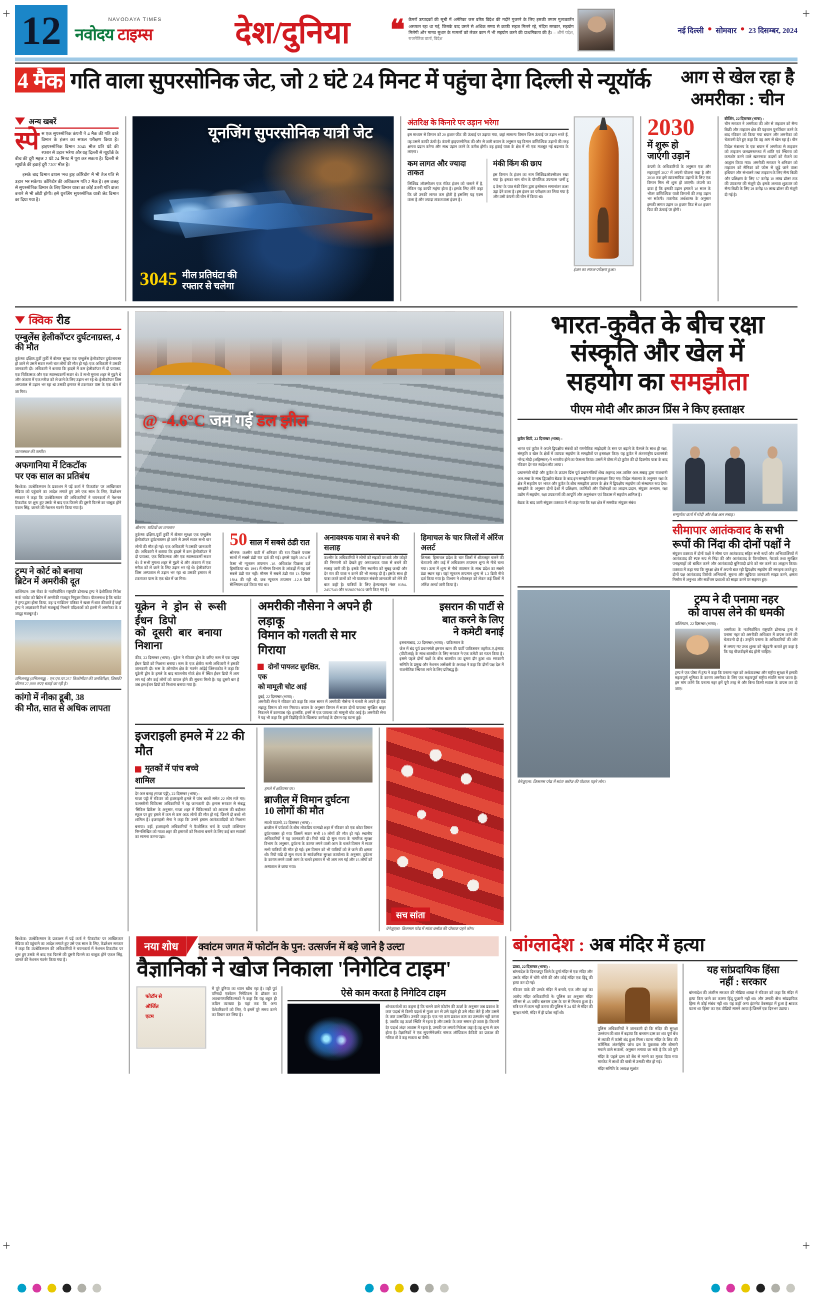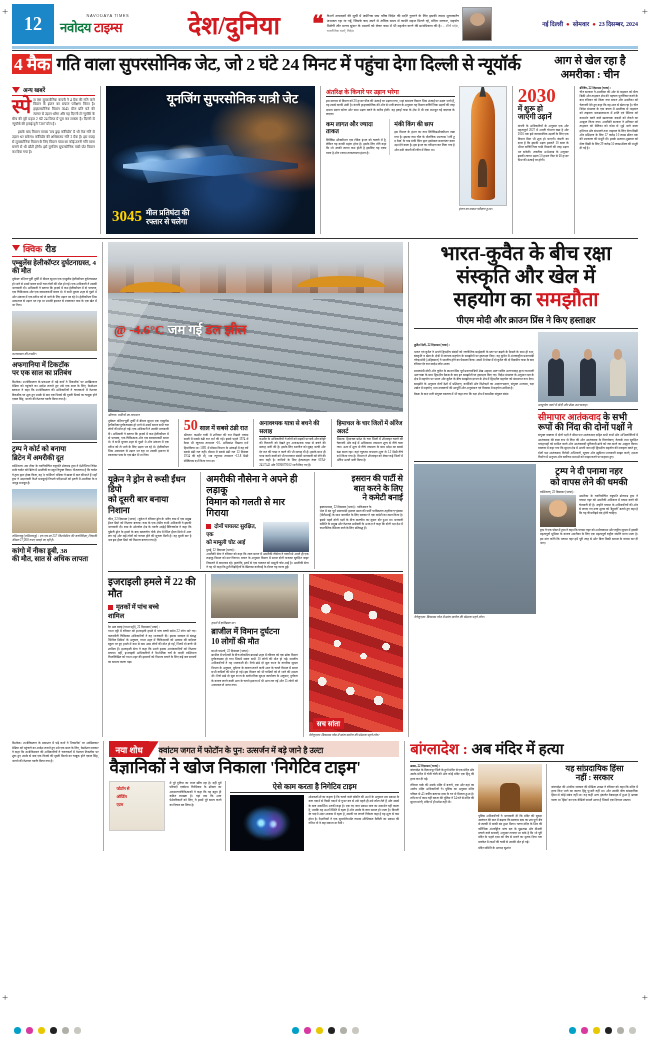--- a/index.html
+++ b/index.html
@@ -16,23 +16,23 @@
   
   .crop { position: absolute; color: #444; font-size: 11px; line-height: 1; }
   .crop.tl { left: 2px; top: 6px; }
   .crop.tr { right: 2px; top: 6px; }
   .crop.bl { left: 2px; bottom: 40px; }
   .crop.br { right: 2px; bottom: 40px; }
 
   
   .masthead { display: flex; align-items: stretch; height: 40px; gap: 6px; padding: 0 6px; }
   .pageno {
-    background: #1b86c8; color: #ffffff; width: 42px; display: flex;
+    background: #1b86c8; color: #0f172a; width: 42px; display: flex;
     align-items: center; justify-content: center;
-    font-size: 18px; font-weight: bold; font-family: "Liberation Serif", serif;
+    font-size: 32px; font-weight: bold; font-family: "Liberation Serif", serif;
   }
   .logo-wrap { display: flex; flex-direction: column; justify-content: center; width: 96px; }
   .logo-eng { font-size: 4px; letter-spacing: .6px; color: #444; text-align: center; font-family: "Liberation Sans", sans-serif; }
   .logo-hin { font-size: 13px; font-weight: bold; color: #0c7a3e; text-align: left;
               font-family: "Liberation Serif", serif; letter-spacing: -.3px; }
   .logo-hin .red { color: #d1191f; }
   .section-title {
     flex: 1; display: flex; align-items: center; justify-content: center;
     font-size: 25px; font-weight: bold; color: #d1191f;
     font-family: "Liberation Serif", serif;
@@ -57,21 +57,21 @@
   .rule-blue { height: 3px; background: #9ec9e6; margin: 2px 6px 0; }
   .rule-thin { height: 1px; background: #333; margin: 1px 6px; }
 
   
   .top-strip { display: flex; gap: 6px; padding: 0 6px; align-items: flex-start; margin-top: 3px; }
   .main-head {
     flex: 1; font-size: 17.5px; font-weight: bold; line-height: 1.15;
     font-family: "Liberation Serif", serif; letter-spacing: -.2px;
   }
   .main-head .hl { background: #e02a23; color: #fff; padding: 0 2px; }
-  .corner-head { width: 96px; text-align: center; font-size: 11px; font-weight: bold; line-height: 1.25; }
+  .corner-head { width: 96px; text-align: center; font-size: 14px; font-weight: bold; line-height: 1.25; }
   .body-text {
     font-size: 3.5px; line-height: 1.42; text-align: justify; color: #222;
     font-family: "Liberation Serif", serif; hyphens: auto; word-break: break-word;
   }
   .body-text.tiny { font-size: 3.1px; line-height: 1.4; }
   .subhead { font-size: 7.5px; font-weight: bold; line-height: 1.2; margin: 2px 0; }
   .subhead.red { color: #d1191f; }
   .hr-dark { border: 0; border-top: 1px solid #333; margin: 2px 0; }
 
   
@@ -405,21 +405,21 @@
         <div style="width:72px;">
           <div style="font-size:6px;font-weight:bold;border-bottom:1px solid #333;padding-bottom:1px;">हिमाचल के चार जिलों में ऑरेंज अलर्ट</div>
           <div class="body-text tiny">शिमला: हिमाचल प्रदेश के चार जिलों में शीतलहर चलने की चेतावनी और कई में अधिकतम तापमान शून्य से नीचे चला गया। ऊना में शून्य से नीचे तापमान के साथ प्रदेश का सबसे ठंडा स्थान रहा। यहां न्यूनतम तापमान शून्य से 1.2 डिग्री नीचे दर्ज किया गया है। विभाग ने शीतलहर को लेकर कई जिलों में ऑरेंज अलर्ट जारी किया है।</div>
         </div>
       </div>
 
       <hr class="hr-dark">
 
       <div class="region" style="padding:0;">
         <div style="width:92px;padding-right:4px;">
-          <div class="subhead" style="font-size:8.5px;">
+          <div class="subhead" style="font-size:8.5px;font-family:Liberation Mono, monospace;">
             <div>यूक्रेन ने ड्रोन से रूसी ईंधन डिपो</div>
               <div>को दूसरी बार बनाया निशाना</div>
           </div>
           <div class="body-text tiny">कीव, 22 दिसम्बर (भाषा) : यूक्रेन ने रविवार ड्रोन के जरिए रूस में एक प्रमुख ईंधन डिपो को निशाना बनाया। रूस के एक क्षेत्रीय रूसी अधिकारी ने इसकी जानकारी दी। रूस के ओरयोल क्षेत्र के गवर्नर आंद्रेई क्लिचकोव ने कहा कि यूक्रेनी ड्रोन के हमले के बाद स्टालनोय गोर्क क्षेत्र में स्थित ईंधन डिपो में आग लग गई और कई लोगों को घायल होने की सूचना मिली है। यह दूसरी बार है जब इस ईंधन डिपो को निशाना बनाया गया है।</div>
         </div>
         <div class="v-sep"></div>
         <div style="width:108px;">
           <div class="subhead" style="font-size:9.5px;">
             <div>अमरीकी नौसेना ने अपने ही लड़ाकू</div>
               <div>विमान को गलती से मार गिराया</div>

